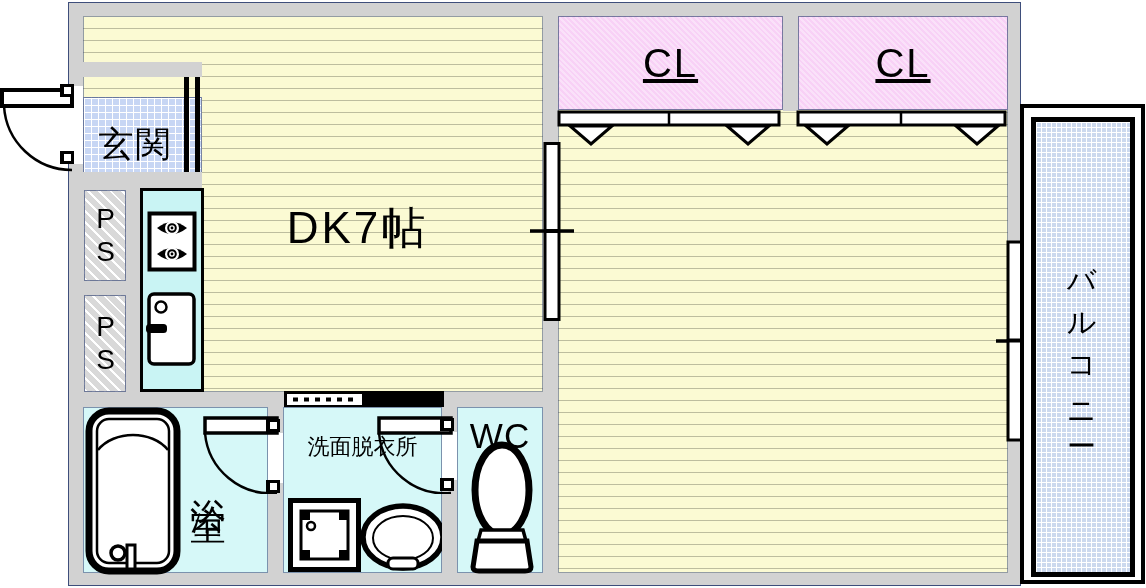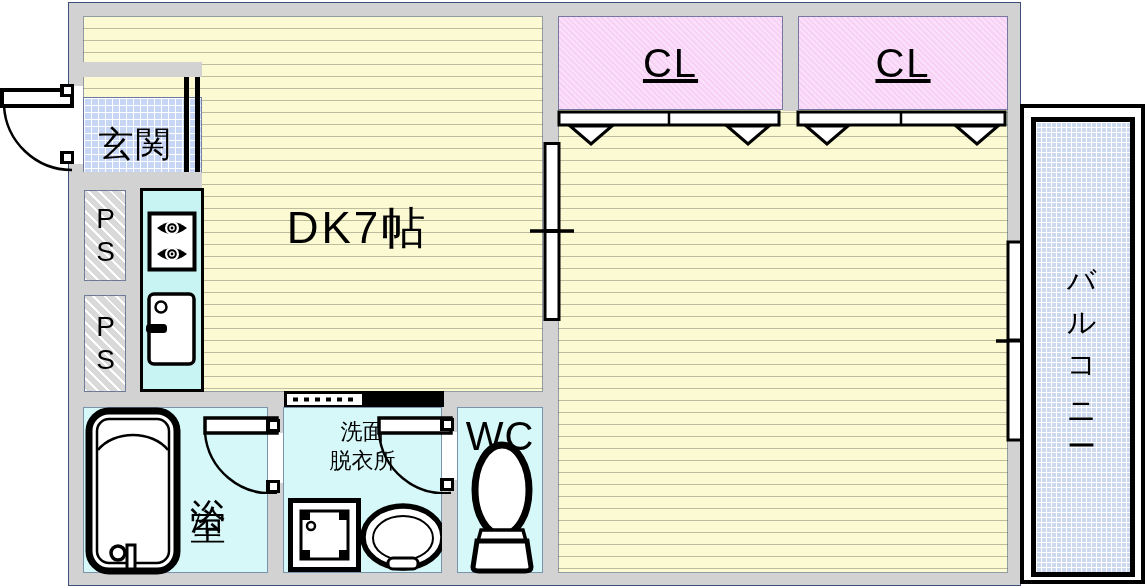--- a/index.html
+++ b/index.html
@@ -26,21 +26,21 @@
   .hatch{background-color:#d9d9d9;
     background-image:repeating-linear-gradient(45deg,#fff 0,#fff 2px,transparent 2px,transparent 8px);
     border:1px solid rgba(62,78,123,.7);}
   .white{background:#fff;}
   .blackbar{background:#000;}
   
   .lbl{display:flex;align-items:center;justify-content:center;text-align:center;}
   .big{font-size:44px;letter-spacing:3px;line-height:1.25;}
   .cl-t{font-size:40px;letter-spacing:2px;text-decoration:underline;}
   .gen-t{font-size:35px;letter-spacing:2px;}
-  .wc-t{font-size:40px;letter-spacing:1px;}
+  .wc-t{font-size:35px;letter-spacing:1px;}
   .wash-t{font-size:22px;line-height:29px;}
   .vtext{writing-mode:vertical-rl;}
   .upright{text-orientation:upright;}
   .bath-t{font-size:36px;letter-spacing:8px;}
   .bal-t{font-size:29px;letter-spacing:13px;}
   .ps-t{font-size:28px;letter-spacing:2px;line-height:1;}
   
   .jamb{position:absolute;width:14px;height:13px;background:#000;}
   .jamb>div{position:absolute;left:3.5px;top:3px;width:7px;height:7px;background:#fff;}
   svg{display:block;}
@@ -147,21 +147,21 @@
     <rect x="7" y="6" width="72" height="15" fill="#fff" stroke="#000" stroke-width="3.5"></rect>
   </svg>
   <div class="jamb" style="left:266px;top:419px;">
       <div></div>
     </div>
   <div class="jamb" style="left:266px;top:480px;">
       <div></div>
     </div>
 
   <div class="abs cyan" style="left:283px;top:407px;width:159px;height:166px;"></div>
-  <div class="abs lbl wash-t" style="left:283px;top:414px;width:159px;height:64px;flex-direction:column;">
+  <div class="abs lbl wash-t" style="left:283px;top:414px;width:159px;height:64px;flex-direction:row;">
     <div>洗面</div>
     <div>脱衣所</div>
   </div>
   <svg class="abs" style="left:287px;top:497px;" width="75" height="76" viewBox="0 0 75 76">
     <rect x="3.5" y="3.5" width="68" height="69" fill="#fff" stroke="#000" stroke-width="5"></rect>
     <rect x="14" y="14" width="47" height="48" fill="none" stroke="#000" stroke-width="3"></rect>
     <rect x="15" y="15" width="8" height="8" fill="#000"></rect>
       <rect x="52" y="15" width="8" height="8" fill="#000"></rect>
     <rect x="15" y="53" width="8" height="8" fill="#000"></rect>
       <rect x="52" y="53" width="8" height="8" fill="#000"></rect>

